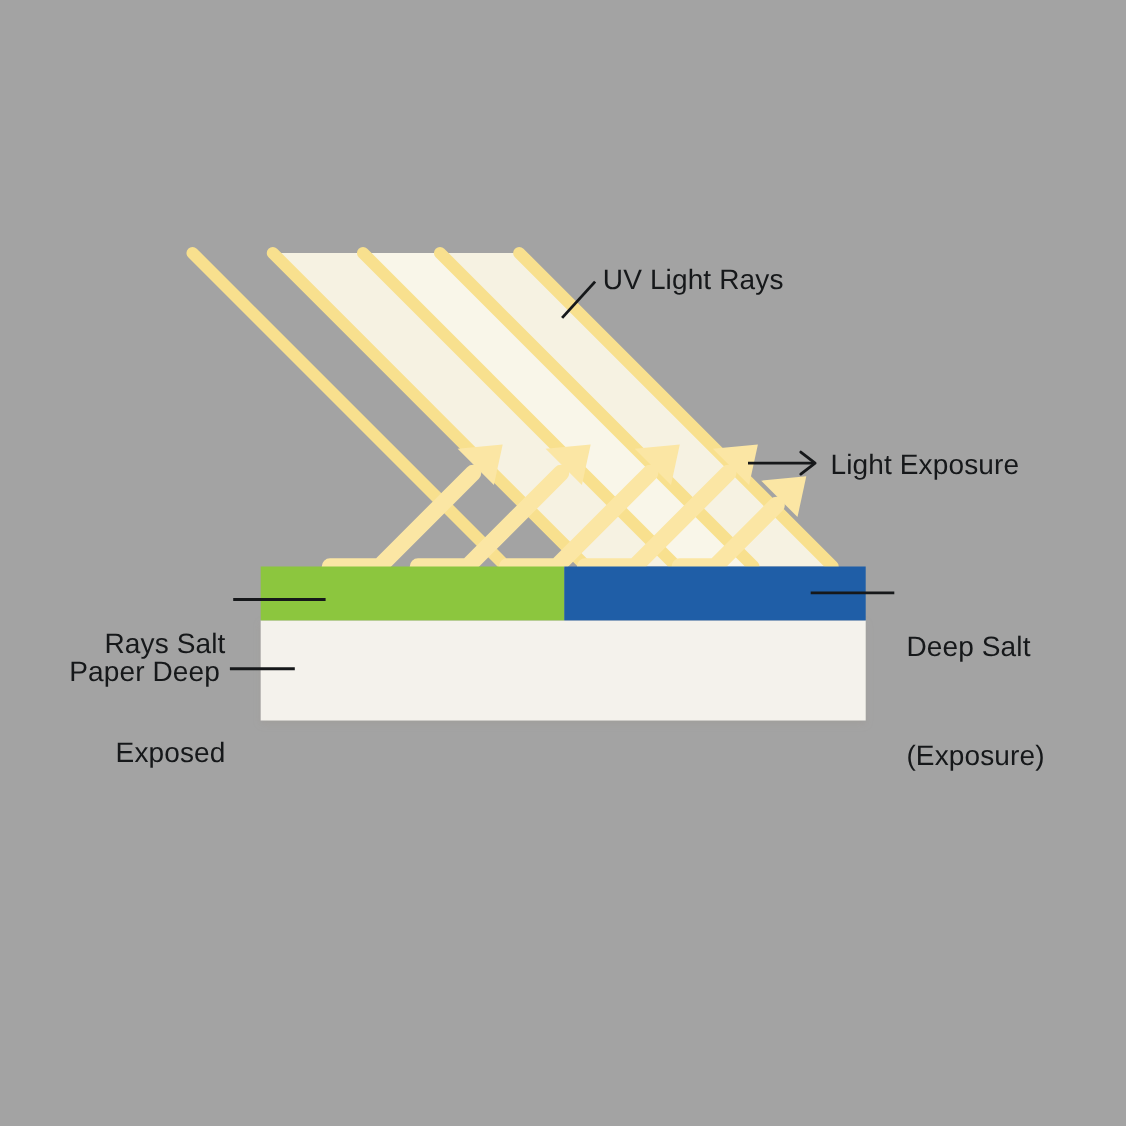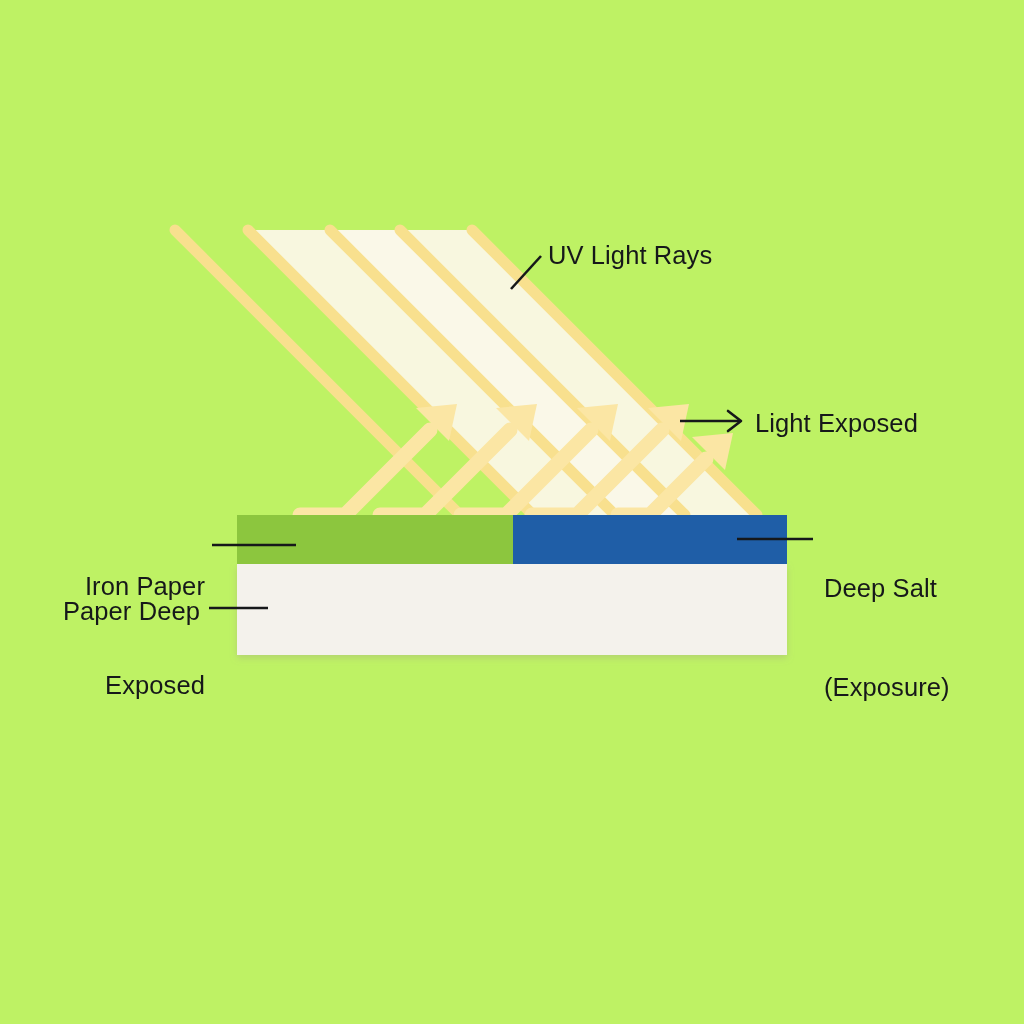--- a/index.html
+++ b/index.html
@@ -10,21 +10,21 @@
     width: 1024px;
     height: 1024px;
     background: #e3ded5;
     font-family: "Liberation Sans", sans-serif;
     overflow: hidden;
   }
   #stage {
     position: relative;
     width: 1024px;
     height: 1024px;
-    background: #bef264;
+    background: #a3a3a3;
   }
   #scene {
     position: absolute;
     left: 0;
     top: 0;
     width: 1024px;
     height: 1024px;
   }
   .lbl {
     position: absolute;
@@ -116,24 +116,24 @@
     </g>
 
     <g>
       <line x1="680" y1="421" x2="740" y2="421" stroke="#16181a" stroke-width="2.6"></line>
       <path d="M 728,411 L 741,421 L 728,431" fill="none" stroke="#16181a" stroke-width="2.6" stroke-linecap="round" stroke-linejoin="round"></path>
     </g>
   </svg>
 
   <div class="lbl l" id="lbl-uv">UV Light Rays</div>
 
-  <div class="lbl l" id="lbl-exposure">Light Exposed</div>
+  <div class="lbl l" id="lbl-exposure">Light Exposure</div>
 
   <div class="lbl r" id="lbl-iron">
-    <div>Iron Paper</div>
+    <div>Rays Salt</div>
     <div>Exposed</div>
   </div>
 
   <div class="lbl l" id="lbl-deep">
     <div>Deep Salt</div>
     <div>(Exposure)</div>
   </div>
 
   <div class="lbl r" id="lbl-paper">Paper Deep</div>
 

